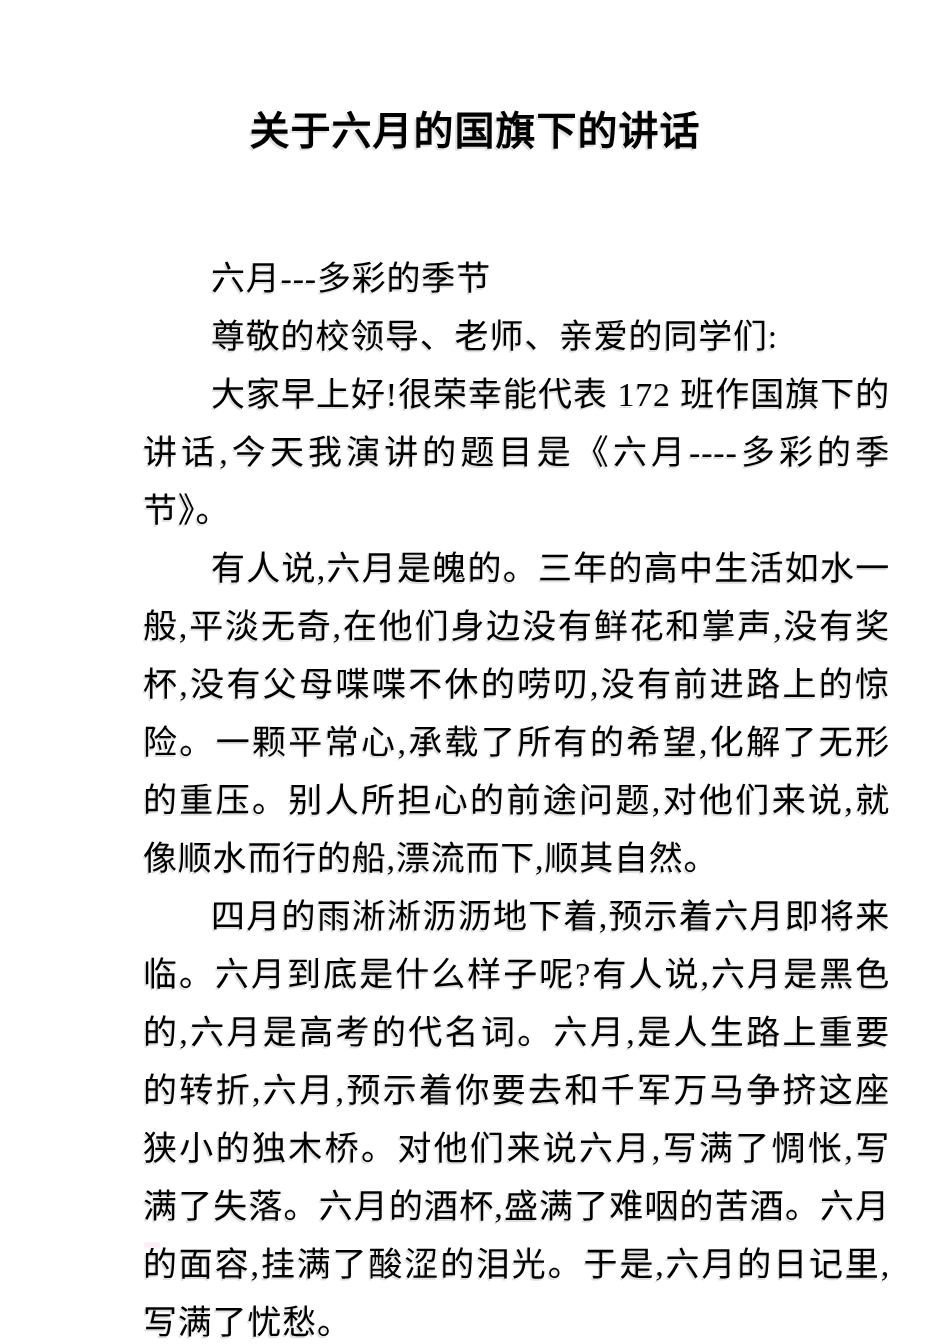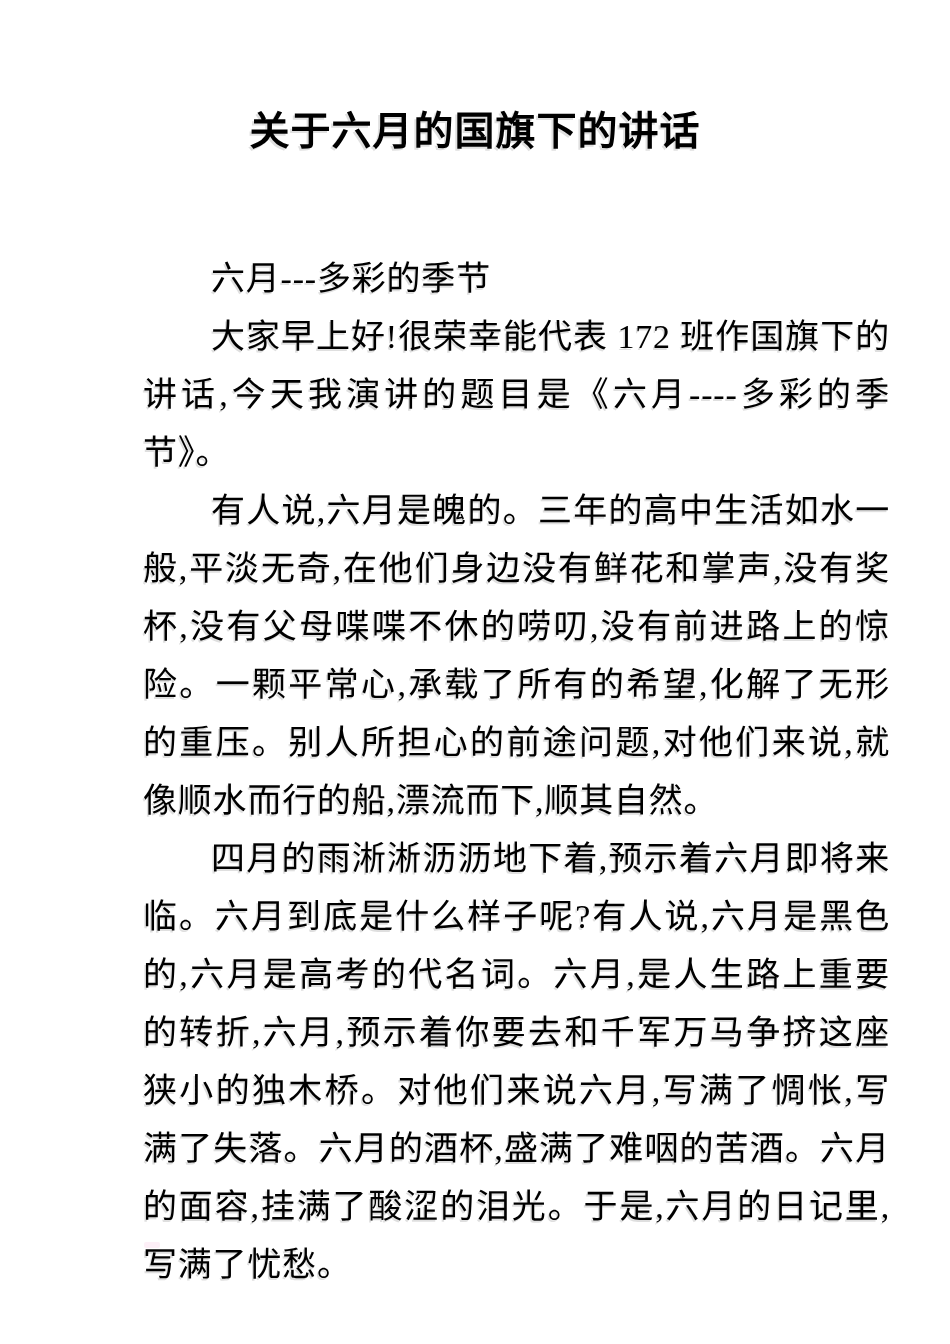--- a/index.html
+++ b/index.html
@@ -54,20 +54,21 @@
 </style>
 </head>
 <body>
 
 <div class="page">
 
   <h1 class="doc-title">关于六月的国旗下的讲话</h1>
 
   <div class="doc-body">
     <p>六月---多彩的季节</p>
+    <p>尊敬的校领导、老师、亲爱的同学们:</p>
     <p>大家早上好!很荣幸能代表 172 班作国旗下的讲话,今天我演讲的题目是《六月----多彩的季节》。</p>
     <p>有人说,六月是魄的。三年的高中生活如水一般,平淡无奇,在他们身边没有鲜花和掌声,没有奖杯,没有父母喋喋不休的唠叨,没有前进路上的惊险。一颗平常心,承载了所有的希望,化解了无形的重压。别人所担心的前途问题,对他们来说,就像顺水而行的船,漂流而下,顺其自然。</p>
     <p>四月的雨淅淅沥沥地下着,预示着六月即将来临。六月到底是什么样子呢?有人说,六月是黑色的,六月是高考的代名词。六月,是人生路上重要的转折,六月,预示着你要去和千军万马争挤这座狭小的独木桥。对他们来说六月,写满了惆怅,写满了失落。六月的酒杯,盛满了难咽的苦酒。六月的面容,挂满了酸涩的泪光。于是,六月的日记里,写满了忧愁。</p>
   </div>
 
   <div class="artifact" style="background:#fdeff7"></div>
 
 </div>
 
 </body></html>

